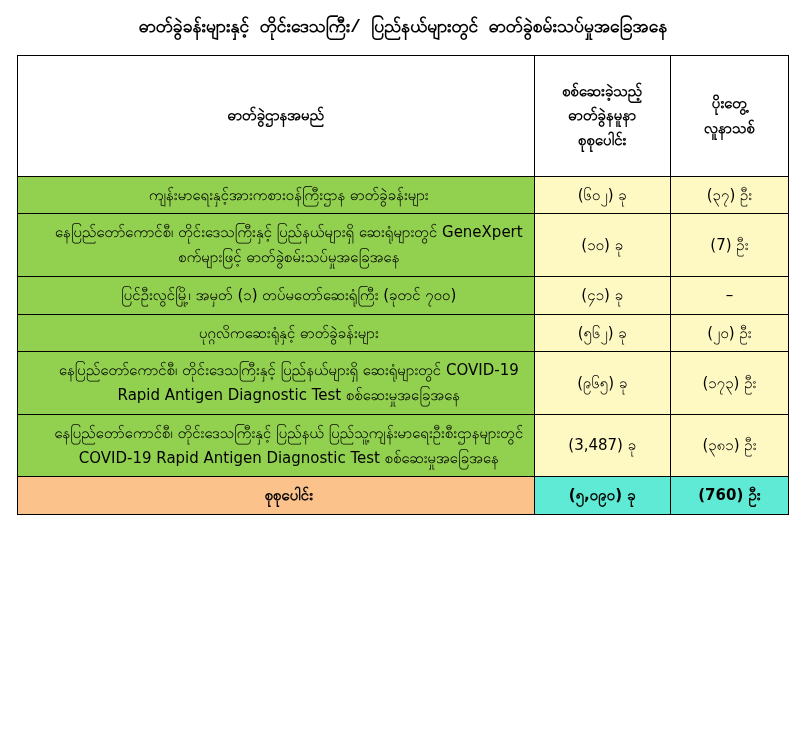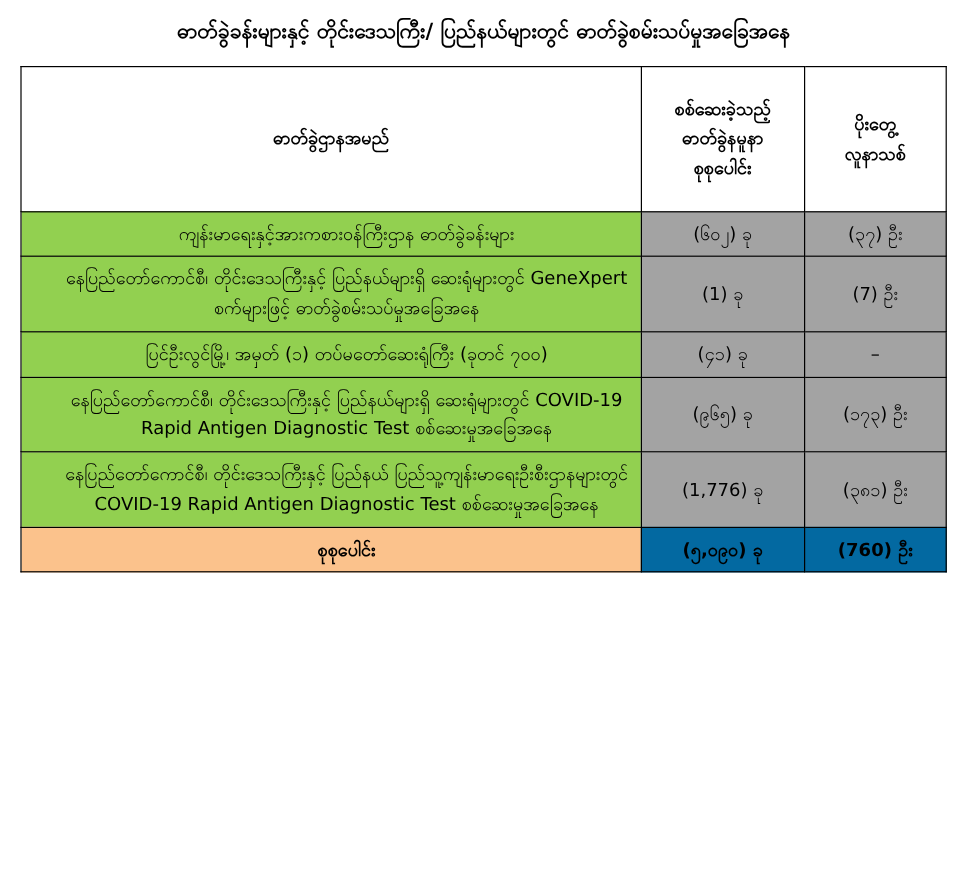--- a/index.html
+++ b/index.html
@@ -22,20 +22,21 @@
   }
   .title-block {
     padding: 12px 30px 6px 30px;
     text-align: center;
   }
   .title-line {
     font-size: 17.5px;
     font-weight: bold;
     line-height: 1.75;
     letter-spacing: 0px;
+    font-family: Liberation Mono, monospace;
   }
   table.report {
     border-collapse: collapse;
     width: 772px;
     margin: 6px auto 0 auto;
     table-layout: fixed;
   }
   table.report td, table.report th {
     border: 1px solid #000000;
     padding: 6px 6px;
@@ -53,26 +54,26 @@
   .col-tested { width: 136px; }
   .col-positive { width: 118px; }
 
   tbody td.name-cell {
     background: #92d050;
     text-align: center;
     font-weight: normal;
     padding-left: 32px;
   }
   tbody td.num-cell {
-    background: #a3a3a3;
+    background: #fef9c3;
     text-align: center;
     white-space: nowrap;
   }
   tbody tr.total-row td {
-    background: #0369a1;
+    background: #5eead4;
     font-weight: bold;
     text-align: center;
   }
   tbody tr.total-row td.name-cell {
     background: #fbc28c;
   }
   .hdr-sub {
     display: block;
   }
 </style>
@@ -106,36 +107,41 @@
       </tr>
     </thead>
     <tbody>
       <tr>
         <td class="name-cell">ကျန်းမာရေးနှင့်အားကစားဝန်ကြီးဌာန ဓာတ်ခွဲခန်းများ</td>
         <td class="num-cell">(၆၀၂) ခု</td>
         <td class="num-cell">(၃၇) ဦး</td>
       </tr>
       <tr>
         <td class="name-cell">နေပြည်တော်ကောင်စီ၊ တိုင်းဒေသကြီးနှင့် ပြည်နယ်များရှိ ဆေးရုံများတွင် GeneXpert စက်များဖြင့် ဓာတ်ခွဲစမ်းသပ်မှုအခြေအနေ</td>
-        <td class="num-cell">(1) ခု</td>
+        <td class="num-cell">(၁၀) ခု</td>
         <td class="num-cell">(7) ဦး</td>
       </tr>
       <tr>
         <td class="name-cell">ပြင်ဦးလွင်မြို့၊ အမှတ် (၁) တပ်မတော်ဆေးရုံကြီး (ခုတင် ၇၀၀)</td>
         <td class="num-cell">(၄၁) ခု</td>
         <td class="num-cell">–</td>
       </tr>
       <tr>
+        <td class="name-cell">ပုဂ္ဂလိကဆေးရုံနှင့် ဓာတ်ခွဲခန်းများ</td>
+        <td class="num-cell">(၅၆၂) ခု</td>
+        <td class="num-cell">(၂၀) ဦး</td>
+      </tr>
+      <tr>
         <td class="name-cell">နေပြည်တော်ကောင်စီ၊ တိုင်းဒေသကြီးနှင့် ပြည်နယ်များရှိ ဆေးရုံများတွင် COVID-19 Rapid Antigen Diagnostic Test စစ်ဆေးမှုအခြေအနေ</td>
         <td class="num-cell">(၉၆၅) ခု</td>
         <td class="num-cell">(၁၇၃) ဦး</td>
       </tr>
       <tr>
         <td class="name-cell">နေပြည်တော်ကောင်စီ၊ တိုင်းဒေသကြီးနှင့် ပြည်နယ် ပြည်သူ့ကျန်းမာရေးဦးစီးဌာနများတွင်  COVID-19 Rapid Antigen Diagnostic Test စစ်ဆေးမှုအခြေအနေ</td>
-        <td class="num-cell">(1,776) ခု</td>
+        <td class="num-cell">(3,487) ခု</td>
         <td class="num-cell">(၃၈၁) ဦး</td>
       </tr>
       <tr class="total-row">
         <td class="name-cell">စုစုပေါင်း</td>
         <td class="num-cell">(၅,၀၉၀) ခု</td>
         <td class="num-cell">(760) ဦး</td>
       </tr>
     </tbody>
   </table>
 

